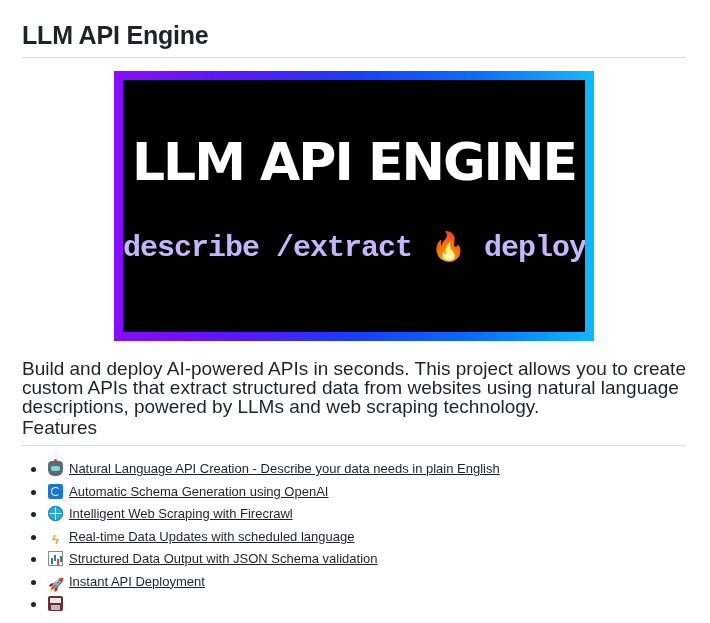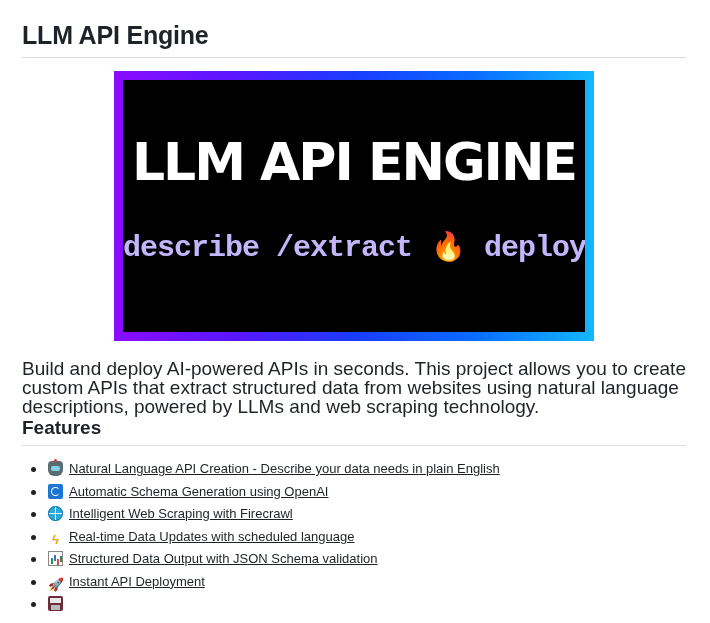--- a/index.html
+++ b/index.html
@@ -103,21 +103,21 @@
       line-height: 19px;
       color: #1f2328;
     }
 
     h2.features-title {
       margin: 0;
       position: absolute;
       top: 416px;
       left: 0;
       font-size: 19px;
-      font-weight: 700;
+      font-weight: 400;
       line-height: 24px;
       color: #1f2328;
     }
 
     ul.features {
       position: absolute;
       top: 458px;
       left: 0;
       margin: 0;
       padding: 0;

